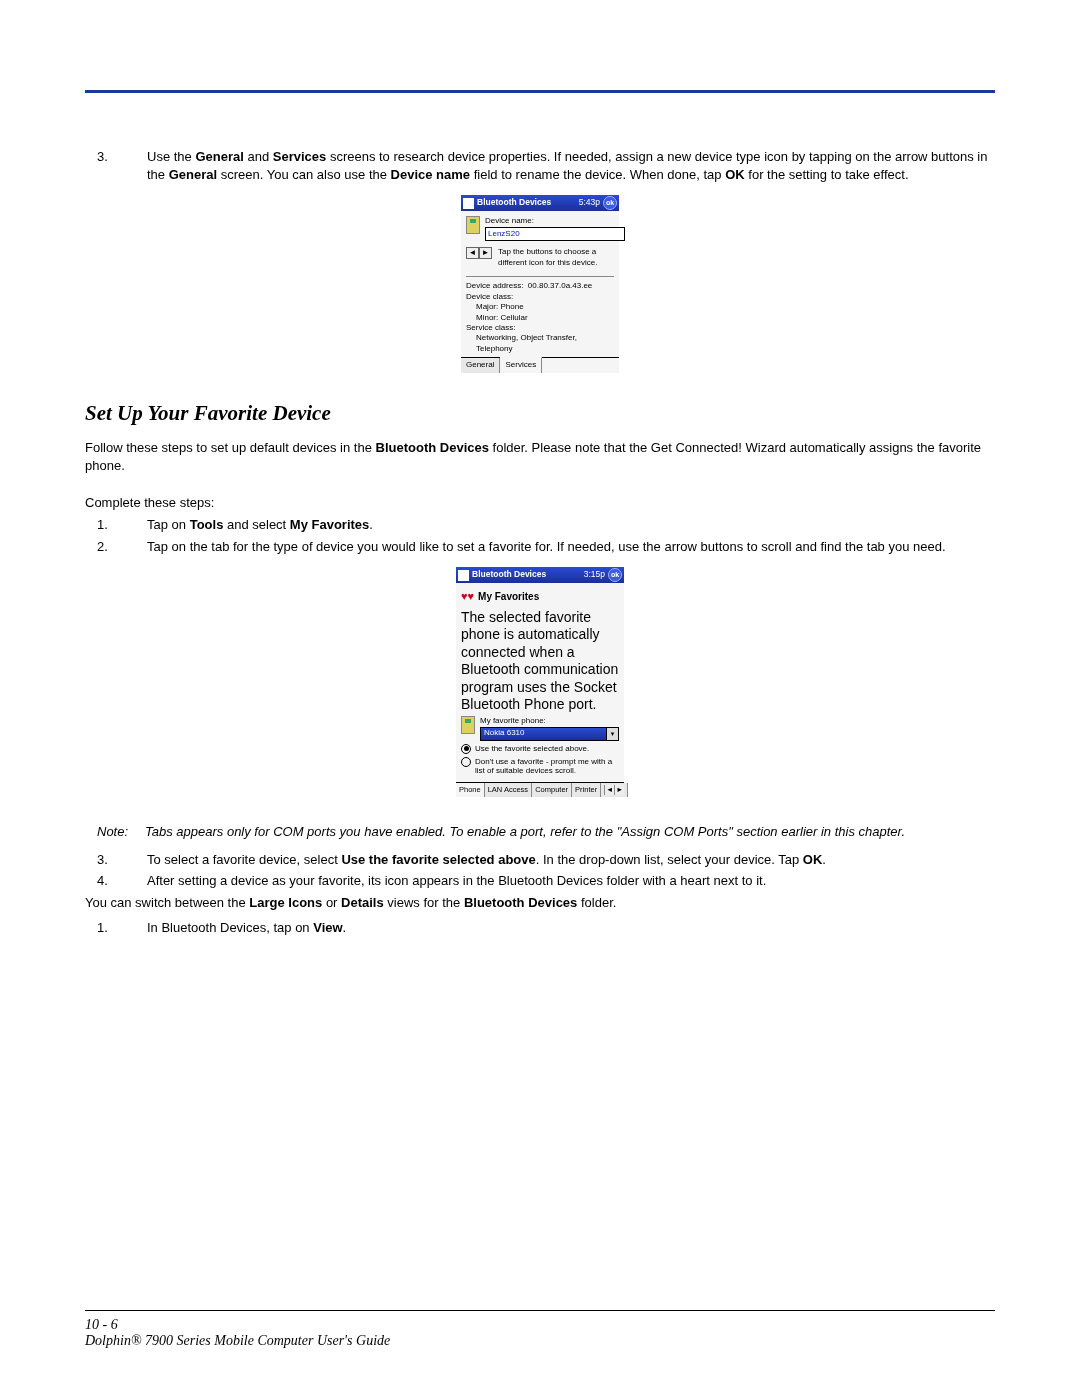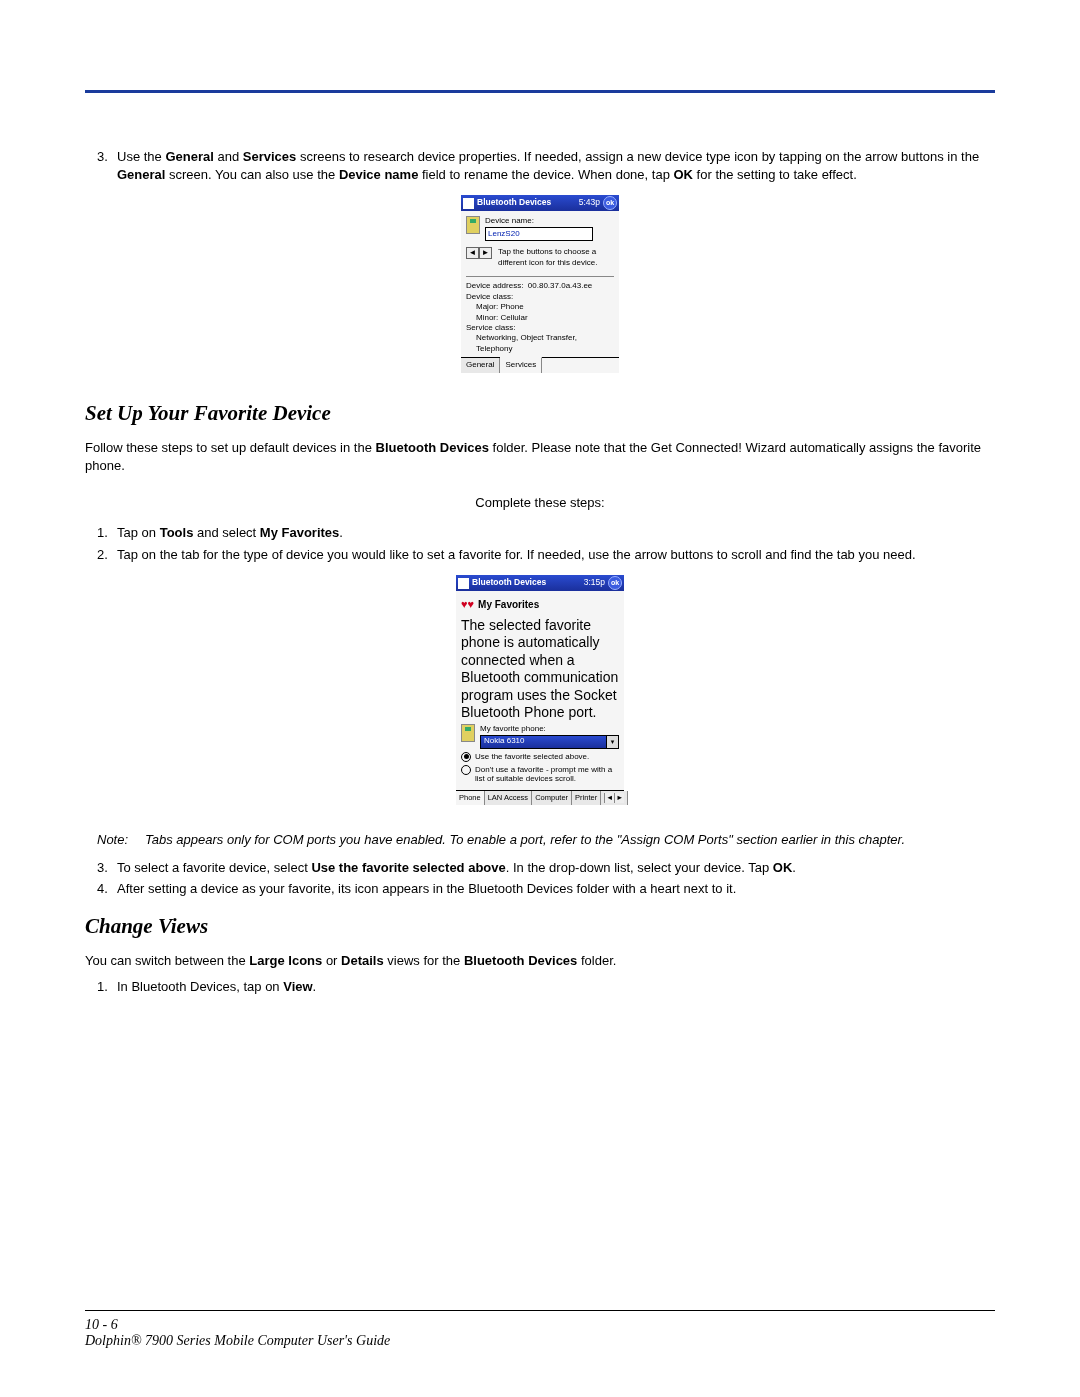--- a/index.html
+++ b/index.html
@@ -19,21 +19,21 @@
     border-top: 3px solid #1a3b9c;
     margin-bottom: 55px;
   }
   .body-text { line-height: 1.35; }
   .ol-item {
     display: flex;
     margin: 4px 0;
     padding-left: 12px;
   }
   .ol-item .num { width: 20px; flex-shrink: 0; }
-  .ol-item .txt { flex: 1; }
+  .ol-item .txt { flex: 1; margin-left: 30px; }
   b { font-weight: bold; }
   .screenshot-holder {
     display: flex;
     justify-content: center;
     margin: 12px 0 26px 0;
   }
   
   .pda {
     width: 158px;
     background: #fff;
@@ -67,21 +67,21 @@
   .pda-body { padding: 3px 5px; background: #f5f5f5; }
   .dev-row { display:flex; align-items:flex-start; margin: 2px 0; }
   .dev-icon {
     width: 14px; height: 18px; background: #e0d060;
     border: 1px solid #888; margin-right: 5px; flex-shrink:0;
     position:relative;
   }
   .dev-icon::after{content:'';position:absolute;top:2px;left:3px;width:6px;height:4px;background:#3a6;}
   .dn-label { font-size: 8px; }
   .dn-input {
-    width: 108px; height: 14px; border: 1px solid #000;
+    width: 140px; height: 14px; border: 1px solid #000;
     background: #fff; font-size: 8px; padding: 0 2px;
     color: #0020b0;
   }
   .arrow-btns { display:inline-flex; margin-right:6px; }
   .arrow-btns span {
     width: 13px; height: 12px; border: 1px solid #666; background:#eee;
     display:flex;align-items:center;justify-content:center;font-size:8px;
   }
   .pda-sep { border-top: 1px solid #888; margin: 8px 0 4px 0; }
   .pda .kv { font-size: 8px; line-height: 1.3; }
@@ -190,21 +190,21 @@
           <span class="active">Services</span>
         </div>
       </div>
     </div>
 
     <h2 class="section">Set Up Your Favorite Device</h2>
 
     <p style="margin-bottom:20px;">
       <span>Follow these steps to set up default devices in the </span><b>Bluetooth Devices</b><span> folder. Please note that the Get Connected! Wizard automatically assigns the favorite phone.</span>
     </p>
-    <p style="margin-bottom:12px;text-align:center;">Complete these steps:</p>
+    <p style="margin-bottom:4px;">Complete these steps:</p>
 
     <div class="ol-item">
       <div class="num">1.</div>
       <div class="txt"><span>Tap on </span><b>Tools</b><span> and select </span><b>My Favorites</b><span>.</span></div>
     </div>
     <div class="ol-item">
       <div class="num">2.</div>
       <div class="txt">Tap on the tab for the type of device you would like to set a favorite for. If needed, use the arrow buttons to scroll and find the tab you need.</div>
     </div>
 
@@ -261,21 +261,20 @@
 
     <div class="ol-item">
       <div class="num">3.</div>
       <div class="txt"><span>To select a favorite device, select </span><b>Use the favorite selected above</b><span>. In the drop-down list, select your device. Tap </span><b>OK</b><span>.</span></div>
     </div>
     <div class="ol-item">
       <div class="num">4.</div>
       <div class="txt">After setting a device as your favorite, its icon appears in the Bluetooth Devices folder with a heart next to it.</div>
     </div>
 
-    <h2 class="section">Change Views</h2>
 
     <p style="margin-bottom:8px;">
       <span>You can switch between the </span><b>Large Icons</b><span> or </span><b>Details</b><span> views for the </span><b>Bluetooth Devices</b><span> folder.</span>
     </p>
     <div class="ol-item">
       <div class="num">1.</div>
       <div class="txt"><span>In Bluetooth Devices, tap on </span><b>View</b><span>.</span></div>
     </div>
   </div>
 </div>

